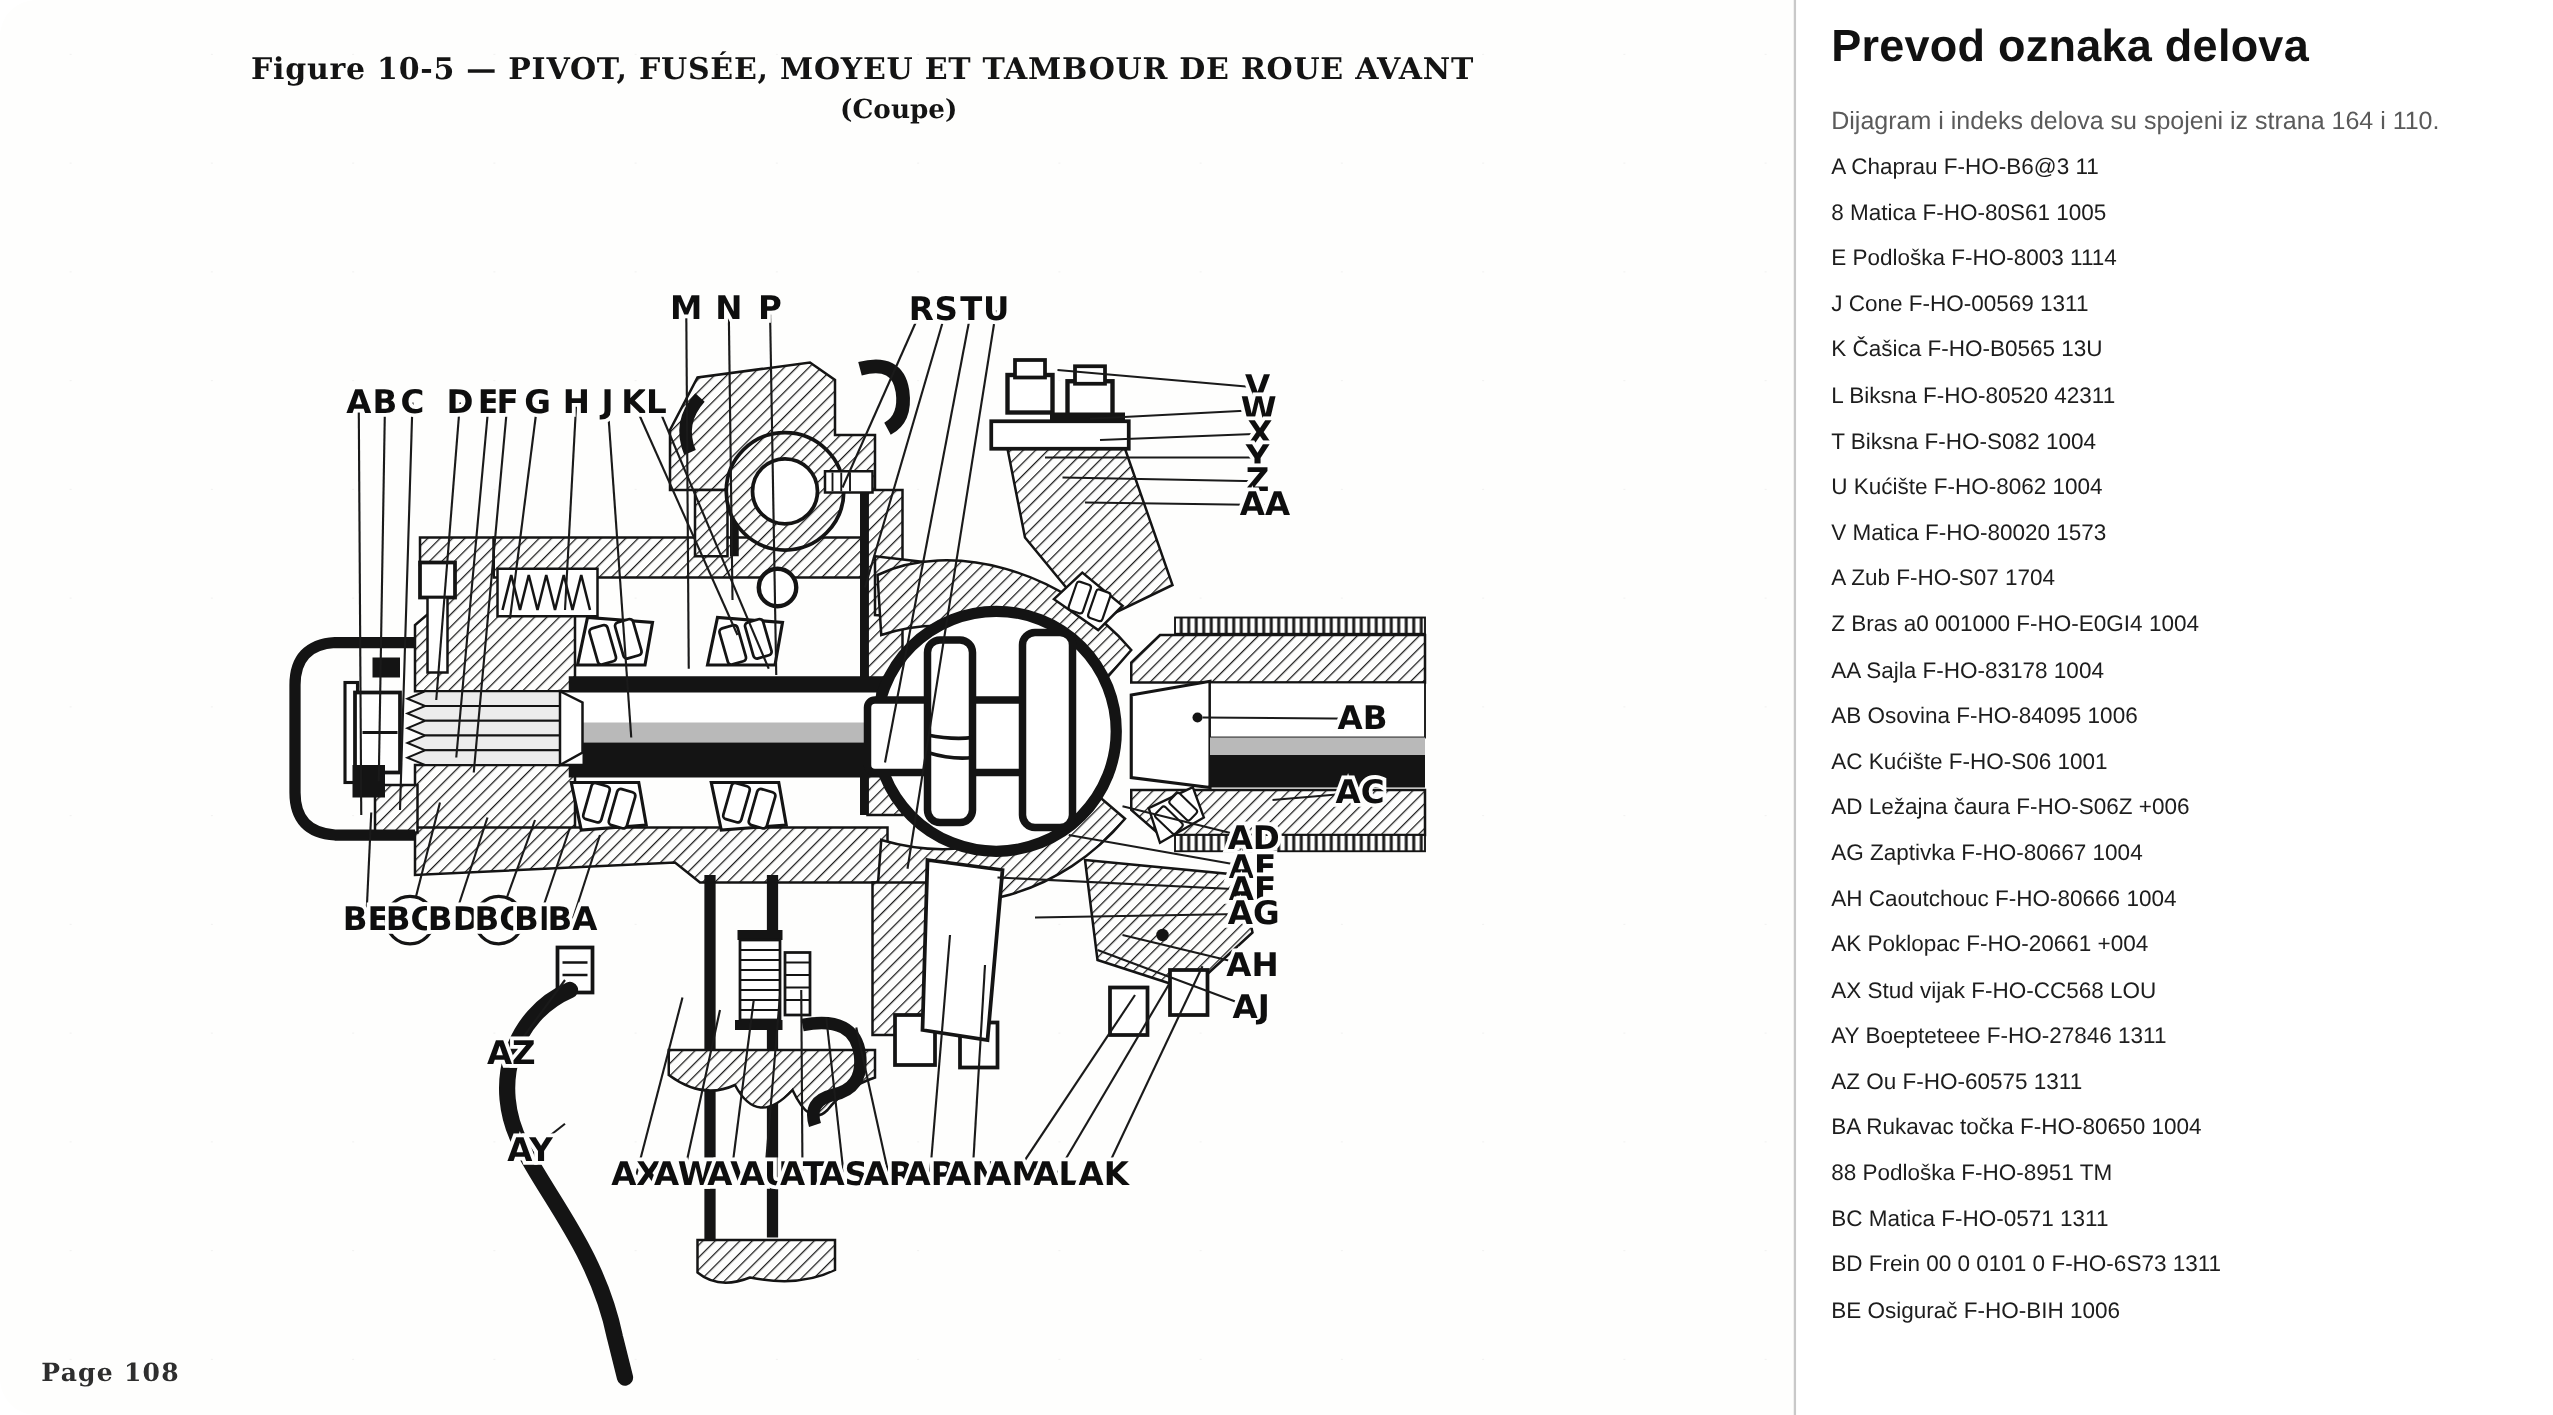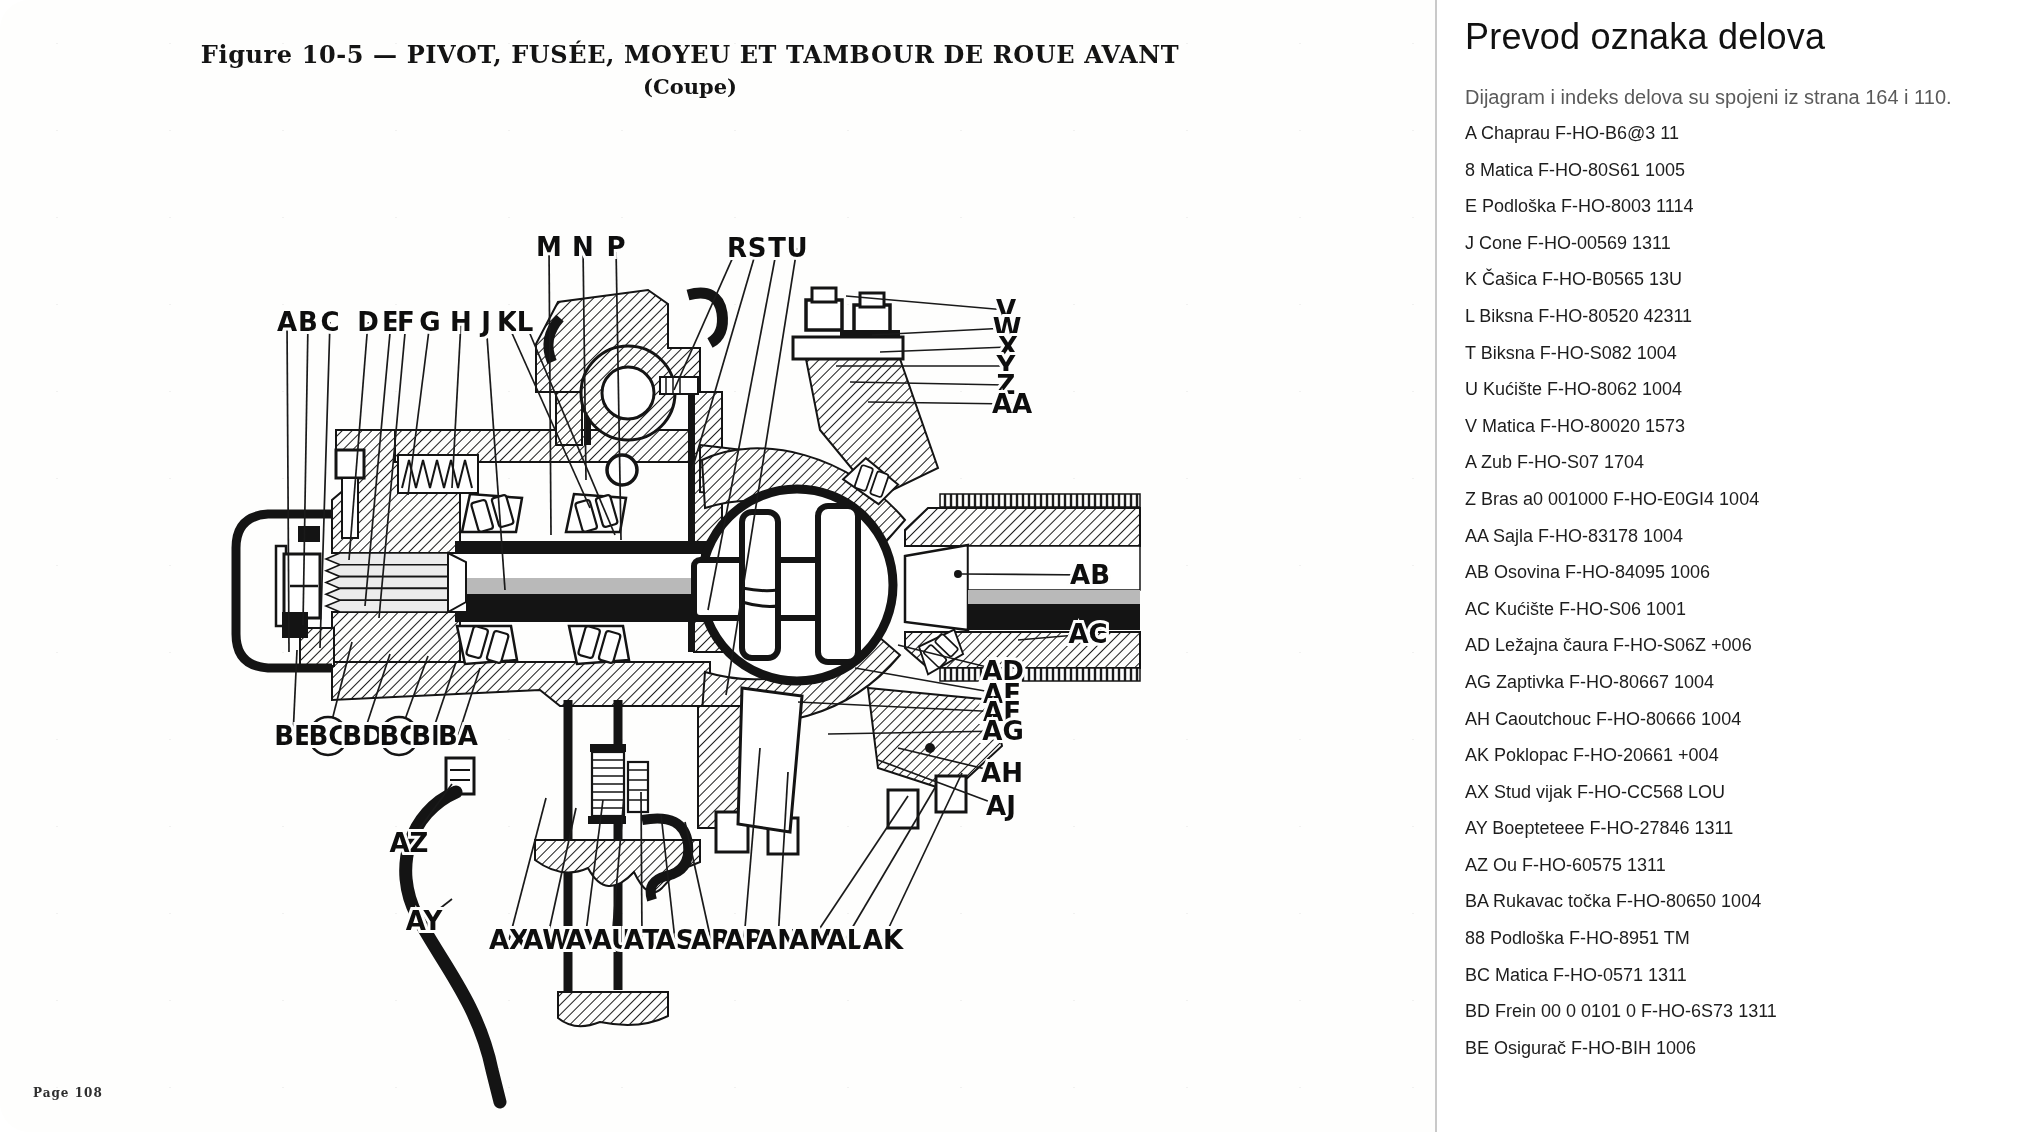--- a/index.html
+++ b/index.html
@@ -6,35 +6,35 @@
   #screen{position:relative;width:2042px;height:1132px;background:#ffffff;overflow:hidden;
           font-family:"Liberation Sans",sans-serif;border-radius:29px;}
   
   #left-page{position:absolute;left:0;top:0;width:1435px;height:1132px;background:#fefefd;
              background-image:radial-gradient(rgba(0,0,0,0.05) 1px, transparent 1px);
              background-size:113px 87px;}
   .figure-title{position:absolute;left:0;top:40px;width:1380px;text-align:center;
                 font-family:"DejaVu Serif",serif;font-weight:bold;font-size:24px;color:#141414;
                 letter-spacing:0.6px;white-space:nowrap;}
   .figure-subtitle{position:absolute;left:0;top:74px;width:1380px;text-align:center;
-                font-family:"DejaVu Serif",serif;font-weight:bold;font-size:21px;color:#141414;}
+                font-family:"DejaVu Serif",serif;font-weight:bold;font-size:21px;color:#141414;padding-left:29px;}
   .page-number{position:absolute;left:33px;top:1086px;font-family:"DejaVu Serif",serif;
-               font-weight:bold;font-size:12px;color:#2e2e2e;letter-spacing:1px;}
+               font-weight:bold;font-size:20px;color:#2e2e2e;letter-spacing:1px;}
   #diagram-svg{position:absolute;left:0;top:0;}
   
   .ln{stroke:#141414;fill:none;}
   .leader{stroke:#1a1a1a;stroke-width:1.7px;}
   .callout-letter{font-family:"DejaVu Sans",sans-serif;font-weight:bold;font-size:26px;
                   text-anchor:middle;dominant-baseline:central;fill:#0e0e0e;
                   paint-order:stroke;stroke:#fefefd;stroke-width:6px;}
   .callout-circle{fill:#fefefd;stroke:#141414;stroke-width:2.6px;}
   
   #divider{position:absolute;left:1435px;top:0;width:2px;height:1132px;background:#c9c9c9;}
   #right-panel{position:absolute;left:1437px;top:0;width:605px;height:1132px;background:#ffffff;}
-  .panel-title{position:absolute;left:28px;top:16px;font-size:36px;font-weight:normal;color:#111111;
+  .panel-title{position:absolute;left:28px;top:16px;font-size:36px;font-weight:bold;color:#111111;
                letter-spacing:0.2px;}
   .panel-subtitle{position:absolute;left:28px;top:86px;font-size:20px;color:#5a5a5a;}
   .parts{position:absolute;left:28px;top:115px;width:560px;font-size:18px;color:#1d1d1d;
          line-height:36.6px;}
   .part-line{white-space:nowrap;}
 </style>
 </head>
 <body>
 
 <div id="screen">

